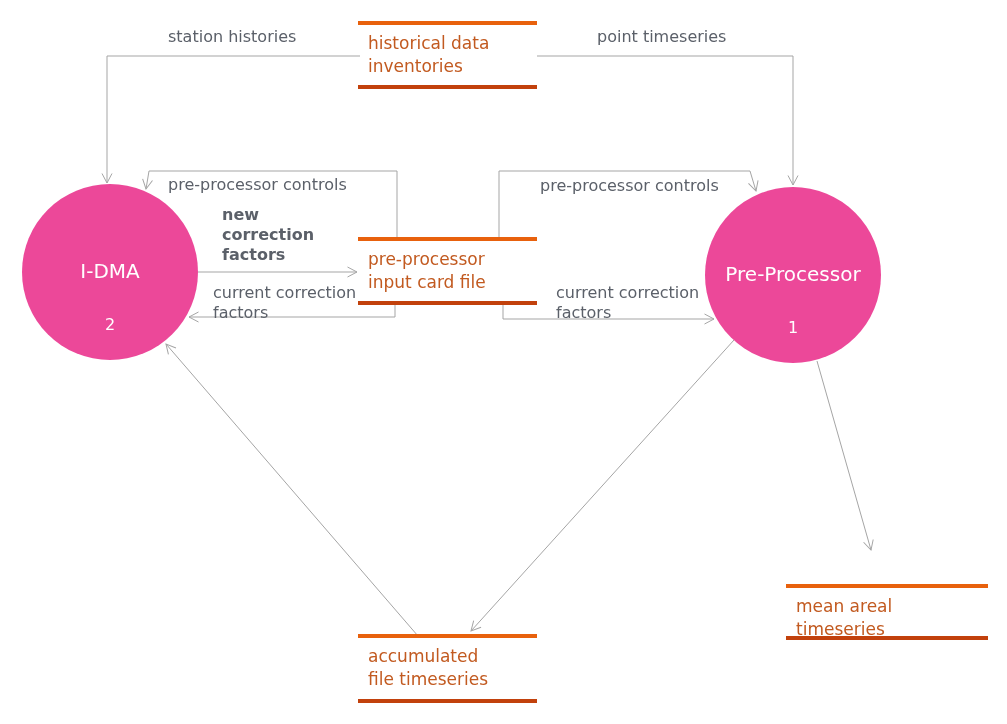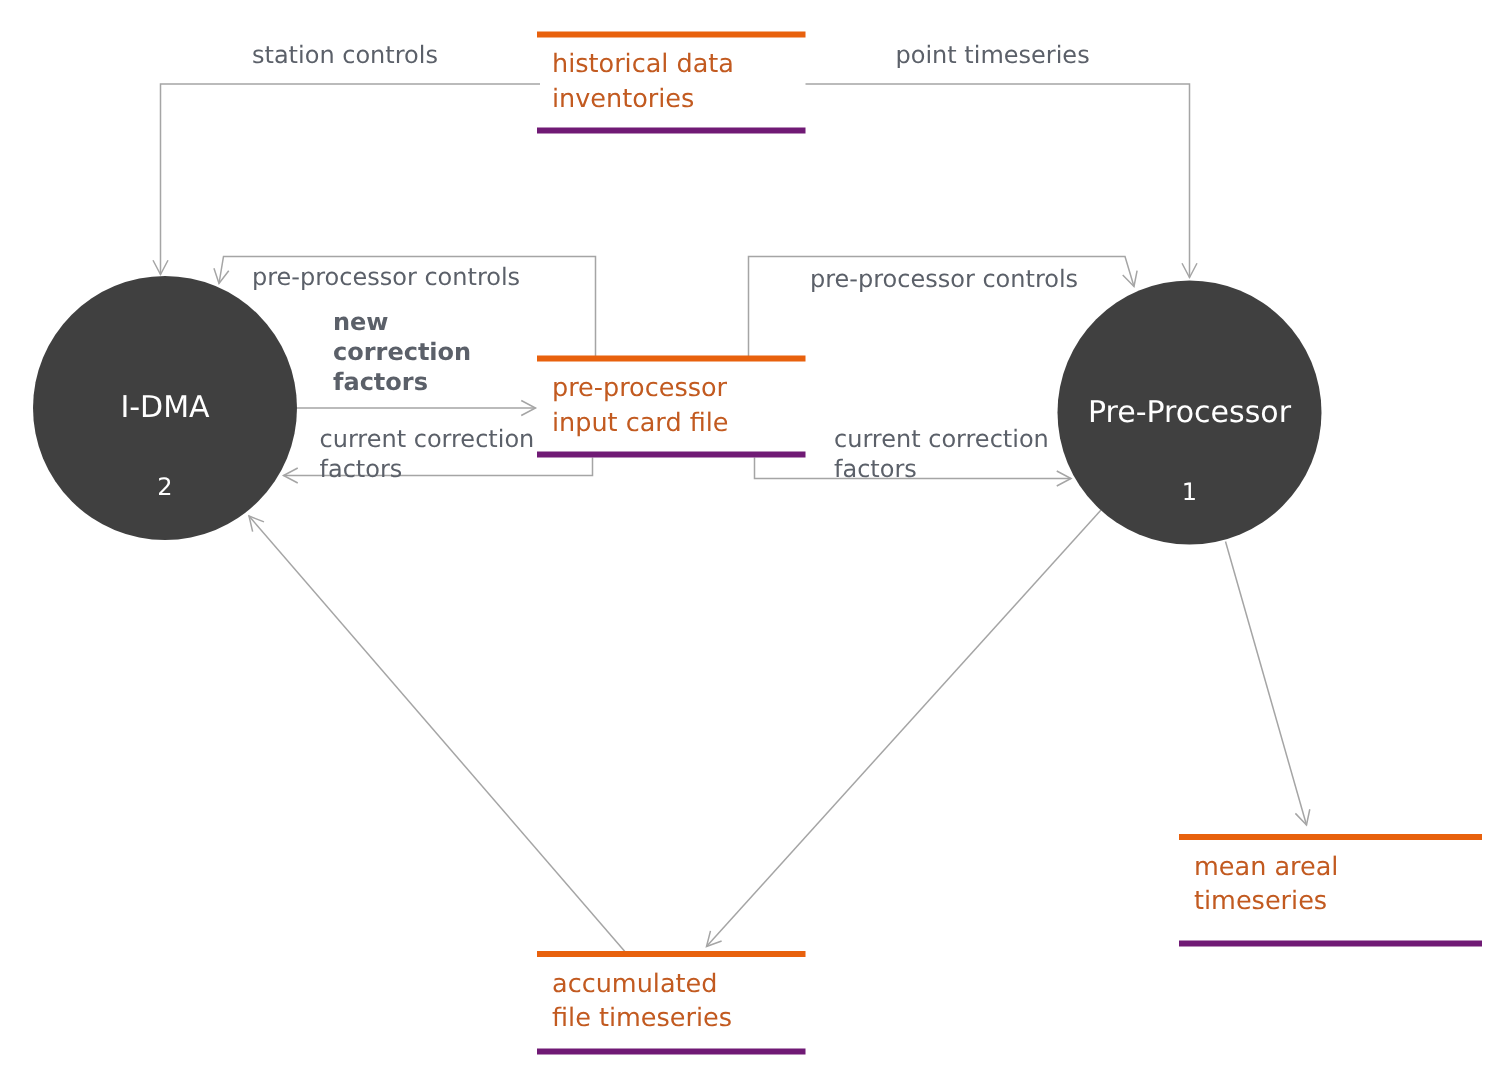--- a/index.html
+++ b/index.html
@@ -7,33 +7,33 @@
     position:relative;
     width:1007px;height:724px;
     background:#ffffff;
     font-family:"DejaVu Sans","Liberation Sans",sans-serif;
     overflow:hidden;
   }
   .connectors{position:absolute;left:0;top:0;width:1007px;height:724px;}
   .connectors polyline{fill:none;stroke:#a5a5a5;stroke-width:1;}
   .process{
     position:absolute;width:176px;height:176px;border-radius:50%;
-    background:#404040;
+    background:#ec4899;
   }
   .process-label{
     position:absolute;left:0;right:0;top:50%;transform:translateY(-53%);
     text-align:center;color:#ffffff;font-size:20px;white-space:nowrap;
   }
   .process-number{
     position:absolute;left:0;right:0;top:131px;
     text-align:center;color:#ffffff;font-size:16px;
   }
   .store{
     position:absolute;box-sizing:border-box;
-    border-top:4px solid #e8610d;border-bottom:4px solid #701a75;
+    border-top:4px solid #e8610d;border-bottom:4px solid #c2410c;
   }
   .store-label{
     display:block;padding:7px 0 0 10px;
     color:#c25a20;font-size:17px;line-height:23px;white-space:pre-line;
   }
   .flow-label{
     position:absolute;color:#5b6069;font-size:16px;line-height:20px;
     white-space:pre-line;
   }
 </style>
@@ -68,36 +68,36 @@
   <div class="store" style="left:358px;top:237px;width:179px;height:68px;">
     <span class="store-label">pre-processor
 input card file</span>
   </div>
 
   <div class="store" style="left:358px;top:634px;width:179px;height:69px;">
     <span class="store-label">accumulated
 file timeseries</span>
   </div>
 
-  <div class="store" style="left:786px;top:556px;width:202px;height:75px;">
+  <div class="store" style="left:786px;top:584px;width:202px;height:56px;">
     <span class="store-label">mean areal
 timeseries</span>
   </div>
 
   <div class="process" style="left:22px;top:184px;">
     <span class="process-label">I-DMA</span>
     <span class="process-number">2</span>
   </div>
 
   <div class="process" style="left:705px;top:187px;">
     <span class="process-label">Pre-Processor</span>
     <span class="process-number">1</span>
   </div>
 
-  <div class="flow-label" style="left:168px;top:27px;">station controls</div>
+  <div class="flow-label" style="left:168px;top:27px;">station histories</div>
 
   <div class="flow-label" style="left:597px;top:27px;">point timeseries</div>
 
   <div class="flow-label" style="left:168px;top:175px;">pre-processor controls</div>
 
   <div class="flow-label" style="left:540px;top:176px;">pre-processor controls</div>
 
   <div class="flow-label" style="left:222px;top:205px;font-weight:bold;">new
 correction
 factors</div>

